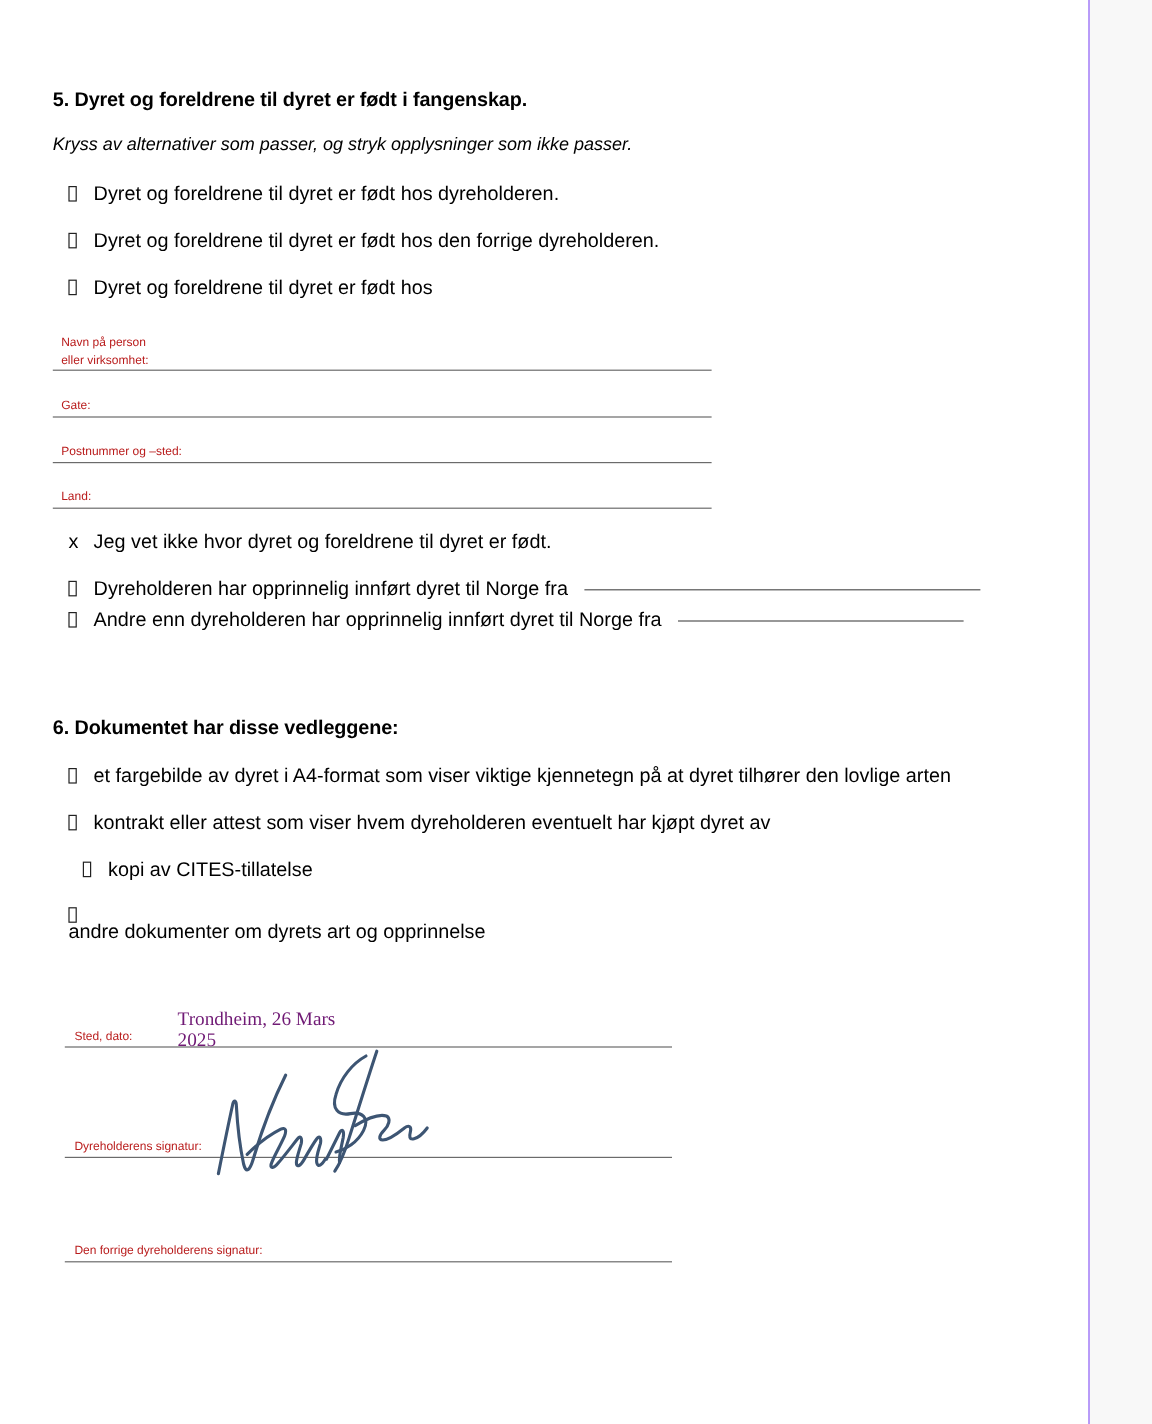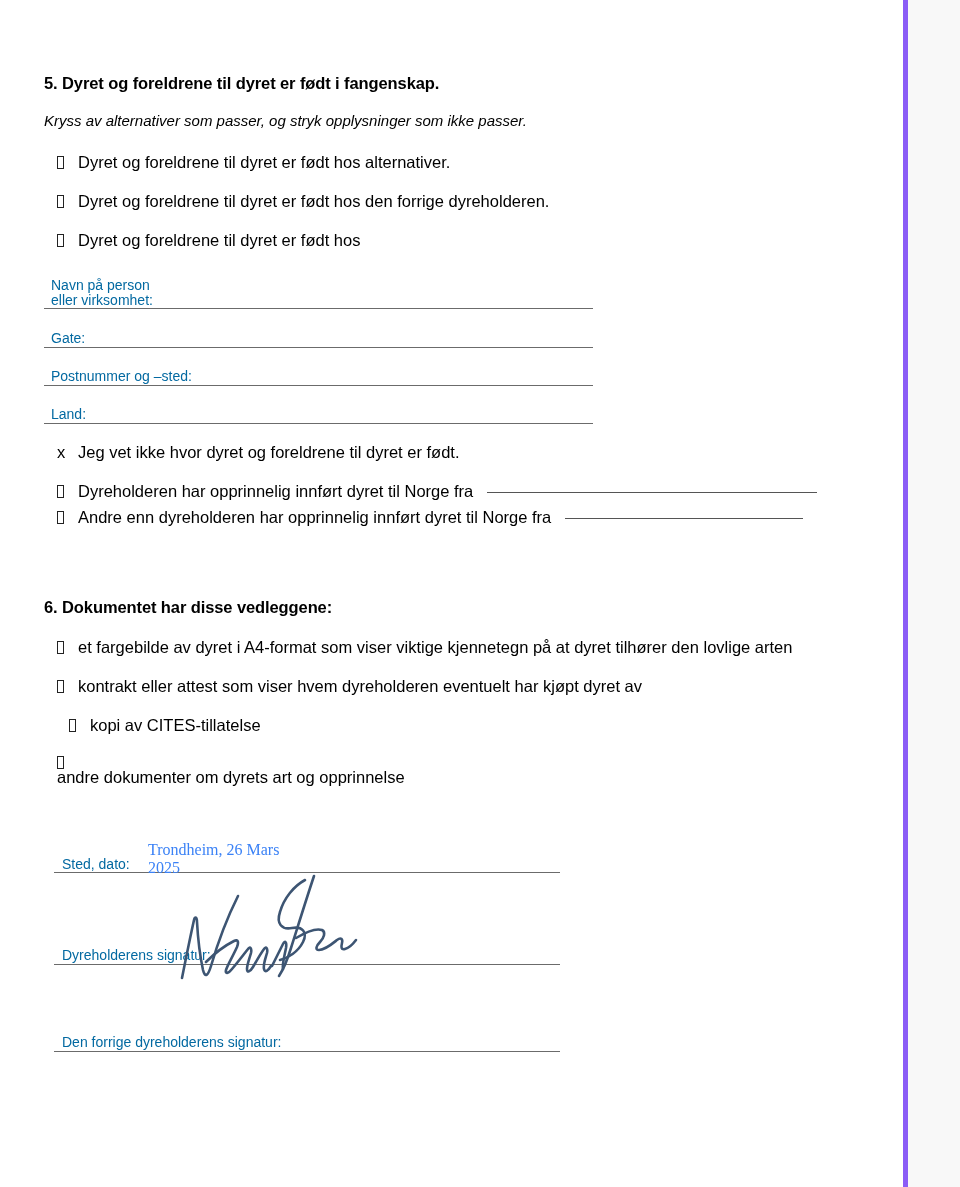--- a/index.html
+++ b/index.html
@@ -19,21 +19,21 @@
 
   
   #page {
     position: absolute;
     top: 0;
     left: 0;
     width: 908px;
     height: 1187px;
     background: #ffffff;
     box-sizing: border-box;
-    border-right: 5px solid #8b5cf6;
+    border-right: 1px solid #8b5cf6;
   }
   #page-gutter {
     position: absolute;
     top: 0;
     left: 909px;
     width: 51px;
     height: 1187px;
     background: #f8f8f8;
   }
 
@@ -103,32 +103,32 @@
   }
 
   
   .field {
     position: absolute;
     box-sizing: border-box;
     border-bottom: 1.4px solid #6b6b6b;
   }
   .field-label {
     position: absolute;
-    font-size: 14px;
+    font-size: 10px;
     line-height: 15px;
     white-space: pre-line;
-    color: #0369a1;
+    color: #b91c1c;
   }
   .field-value {
     position: absolute;
     font-family: "Liberation Serif", serif;
     font-size: 16px;
     line-height: 18px;
     white-space: pre-line;
-    color: #3b82f6;
+    color: #701a75;
   }
 
   
   #signature-mark {
     position: absolute;
     left: 176px;
     top: 866px;
     width: 190px;
     height: 125px;
     pointer-events: none;
@@ -139,21 +139,21 @@
 
 <div id="page">
   <div class="content">
 
     <div class="section-title" style="left:44px; top:74px;">5. Dyret og foreldrene til dyret er født i fangenskap.</div>
 
     <div class="italic-note" style="left:44px; top:112px;">Kryss av alternativer som passer, og stryk opplysninger som ikke passer.</div>
 
     <div class="check-row" style="left:57px; top:153px;">
       <span class="tofu"></span>
-      <span class="check-label">Dyret og foreldrene til dyret er født hos alternativer.</span>
+      <span class="check-label">Dyret og foreldrene til dyret er født hos dyreholderen.</span>
     </div>
 
     <div class="check-row" style="left:57px; top:192px;">
       <span class="tofu"></span>
       <span class="check-label">Dyret og foreldrene til dyret er født hos den forrige dyreholderen.</span>
     </div>
 
     <div class="check-row" style="left:57px; top:231px;">
       <span class="tofu"></span>
       <span class="check-label">Dyret og foreldrene til dyret er født hos</span>

